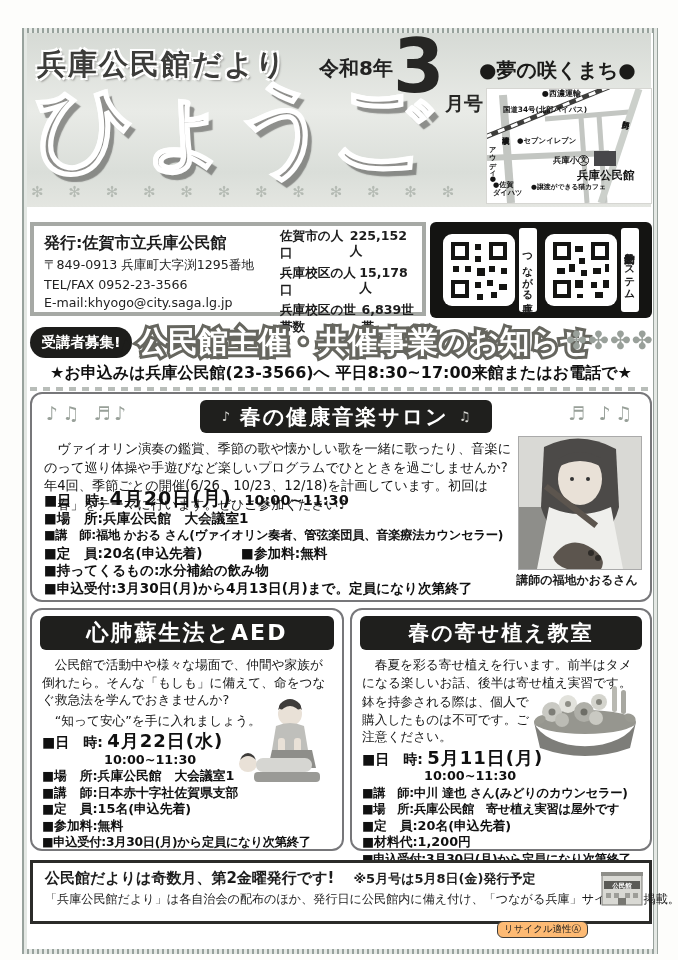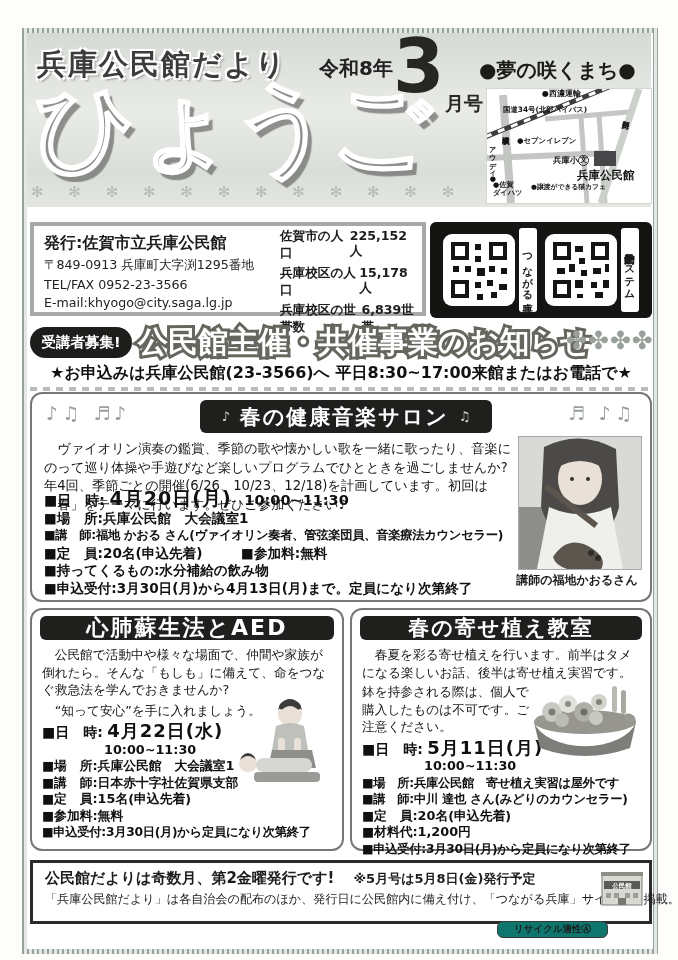--- a/index.html
+++ b/index.html
@@ -81,39 +81,39 @@
                  font-size:12px;font-weight:800;}
   .music-rows{position:absolute;left:12px;top:96px;width:470px;}
   .music-rows .row{font-size:13.6px;line-height:17.5px;}
   .dt-label{font-size:14px;font-weight:800;}
   .dt-date{font-size:19px;font-weight:800;letter-spacing:1px;}
   .dt-time{font-size:14.5px;font-weight:700;margin-left:8px;}
   .row-squeeze{font-size:12.3px !important;letter-spacing:-0.3px;}
   
   .cpr-box{left:30px;top:608px;width:314px;height:243px;}
   .garden-box{left:350px;top:608px;width:302px;height:243px;}
-  .box-bar{margin:6px 8px 0 8px;height:24px;font-size:22px;}
+  .box-bar{margin:6px 8px 0 8px;height:34px;font-size:22px;}
   .box-desc{margin:6px 10px 0 10px;font-size:12.7px;line-height:1.38;font-weight:500;color:#161616;}
   .box-rows{margin:4px 0 0 10px;}
   .box-rows .row{font-size:12.8px;line-height:16.5px;}
   .time-line{padding-left:62px;}
   .cpr-illo{position:absolute;right:8px;top:88px;width:100px;height:88px;}
   .garden-illo{position:absolute;right:6px;top:72px;width:118px;height:76px;}
   .garden-desc2{margin-right:114px;}
   
   .footer-box{left:30px;top:860px;width:622px;height:64px;background:#fff;border:3px solid #2b2b29;
               box-sizing:border-box;}
   .footer-l1{padding:5px 12px 0 12px;white-space:nowrap;}
   .footer-l1 .main{font-size:15px;font-weight:800;}
   .footer-l1 .note{font-size:13px;font-weight:700;margin-left:14px;}
   .footer-l2{padding:3px 50px 0 12px;font-size:12.1px;font-weight:500;white-space:nowrap;}
   .building{position:absolute;right:6px;top:6px;}
   
-  .recycle-badge{left:497px;top:921px;border:1.5px solid #3a3a38;border-radius:6px;padding:1px 16px;
-                 font-size:9.5px;font-weight:700;background:#0f766e;}
+  .recycle-badge{left:497px;top:921px;border:1.5px solid #3a3a38;border-radius:6px;padding:1px 6px;
+                 font-size:9.5px;font-weight:400;background:#fdba74;}
   .recycle-note{left:584px;top:920px;font-size:6.8px;line-height:1.45;color:#333;margin-top:45px;}
 </style>
 </head>
 <body>
 
 <div class="page">
   <div class="frame"></div>
 
   <div class="header">
     <div class="abs masthead-top">兵庫公民館だより</div>
@@ -341,22 +341,22 @@
         <ellipse cx="14" cy="38" rx="6" ry="4" fill="#9a9a92" transform="rotate(-30 14 38)"></ellipse>
         <ellipse cx="104" cy="36" rx="6" ry="4" fill="#9a9a92" transform="rotate(28 104 36)"></ellipse>
       </svg>
     </div>
     <div class="box-rows">
       <div class="row">
         <span class="dt-label">■日　時:</span>
         <span class="dt-date" style="font-size:18px;">5月11日(月)</span>
       </div>
       <div class="row time-line">10:00~11:30</div>
+      <div class="row row-squeeze">■講　師:中川 達也 さん(みどりのカウンセラー)</div>
       <div class="row row-squeeze">■場　所:兵庫公民館　寄せ植え実習は屋外です</div>
-      <div class="row row-squeeze">■講　師:中川 達也 さん(みどりのカウンセラー)</div>
       <div class="row">■定　員:20名(申込先着)</div>
       <div class="row">■材料代:1,200円</div>
       <div class="row row-squeeze">■申込受付:3月30日(月)から定員になり次第終了</div>
     </div>
   </div>
 
   <div class="abs footer-box">
     <div class="footer-l1">
       <span class="main">公民館だよりは奇数月、第2金曜発行です!</span>
       <span class="note">※5月号は5月8日(金)発行予定</span>

